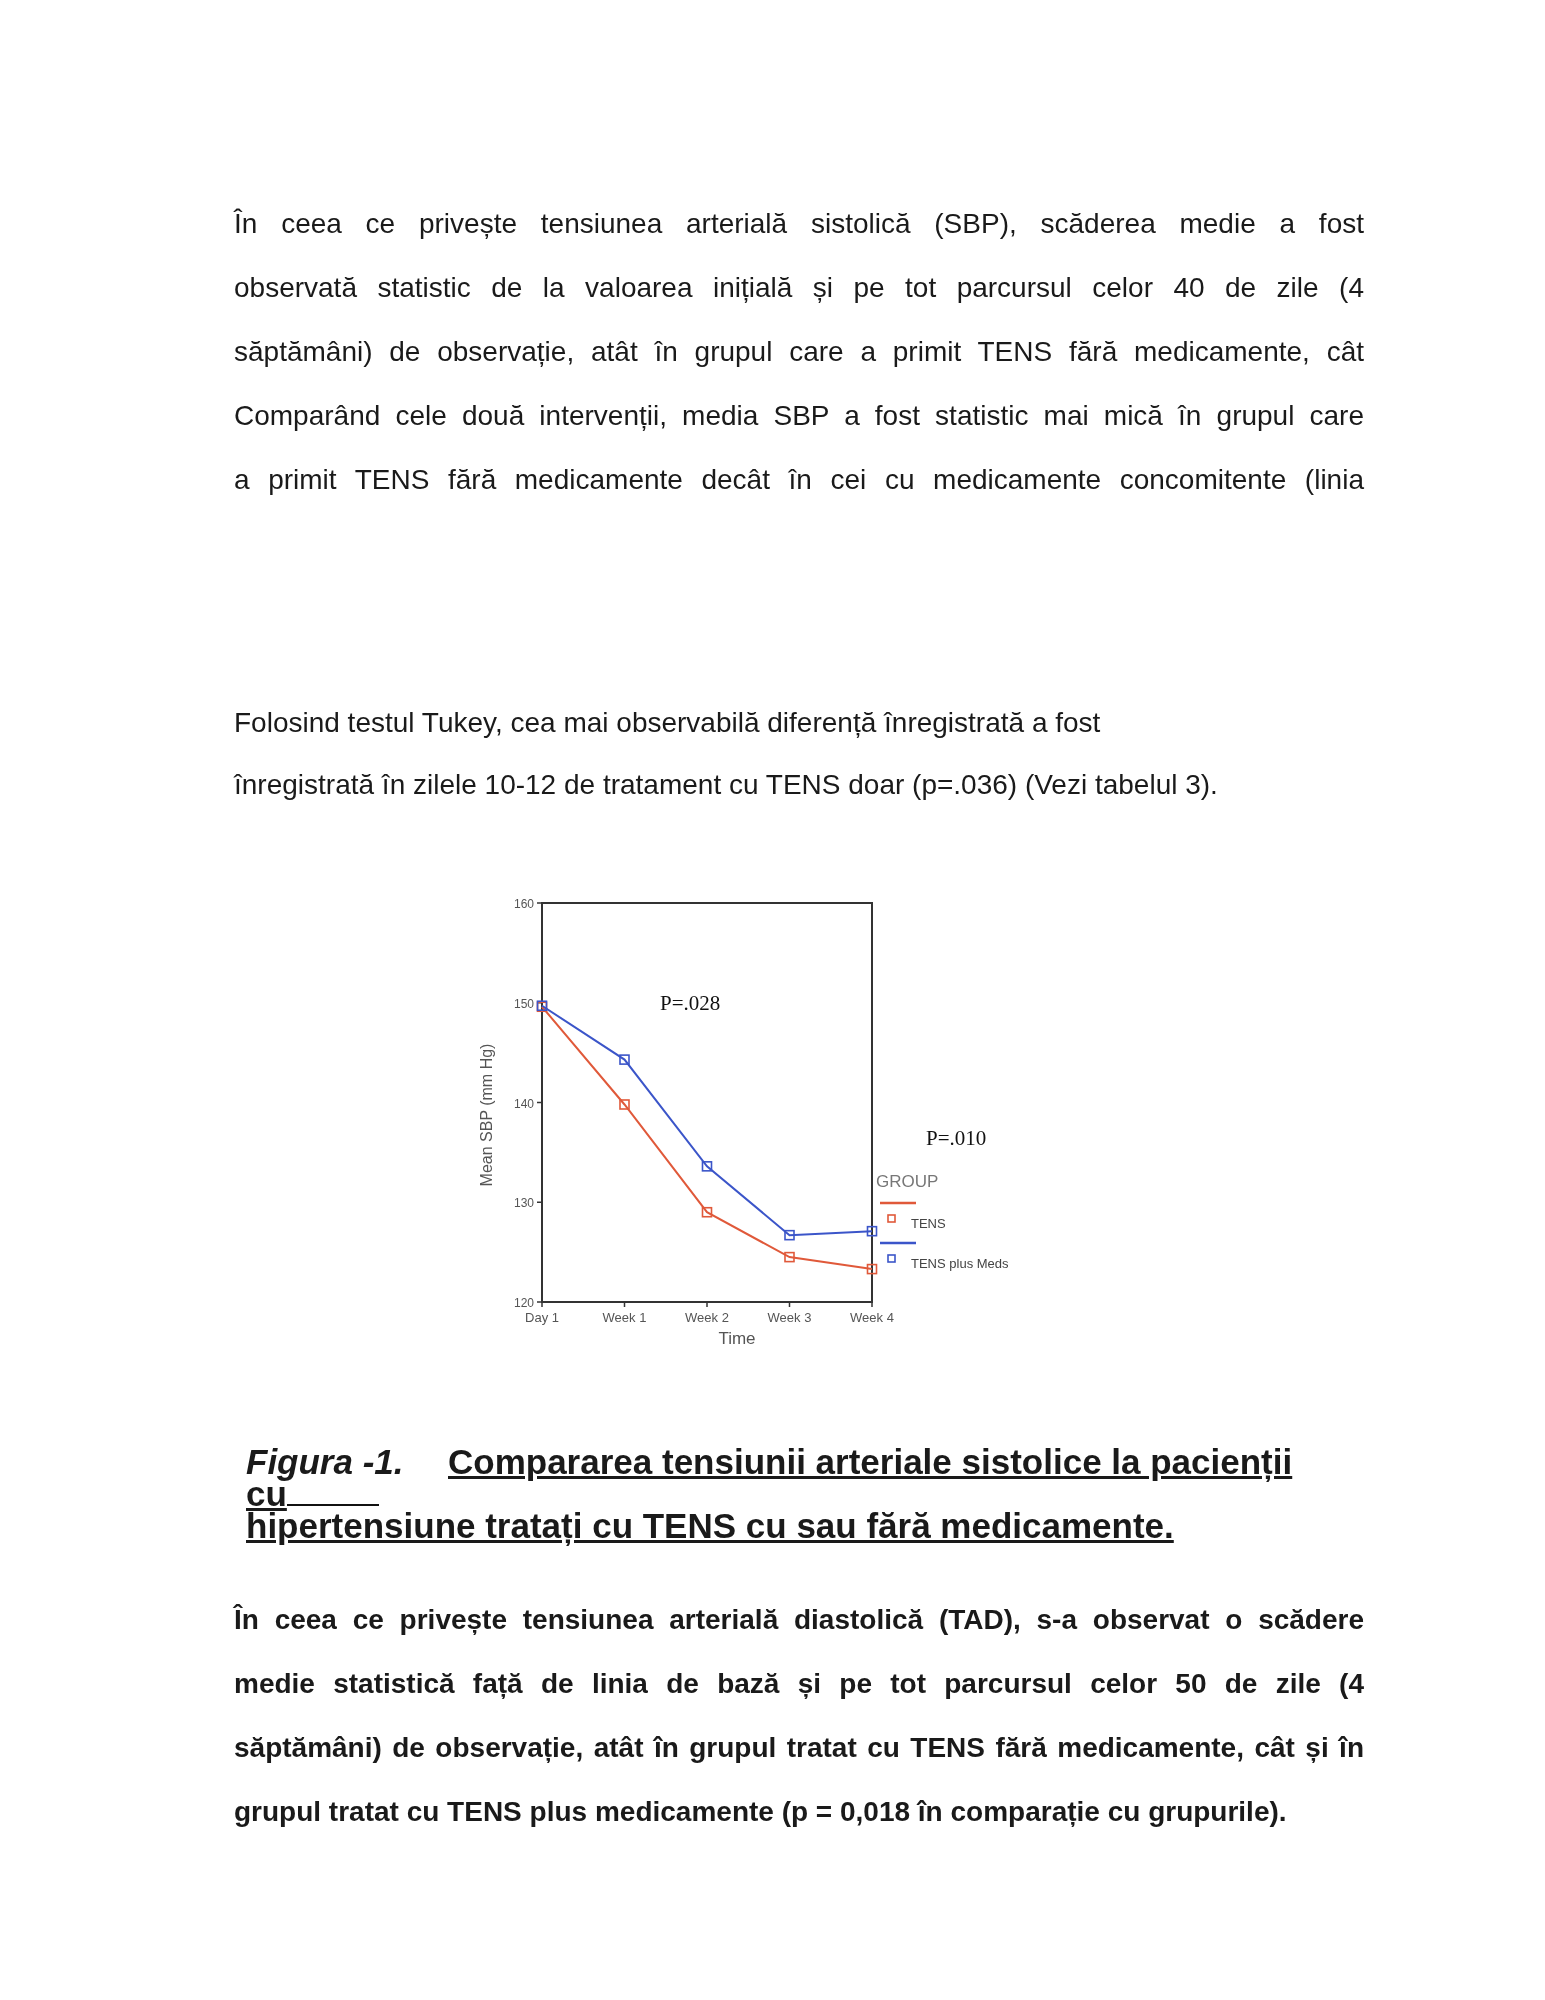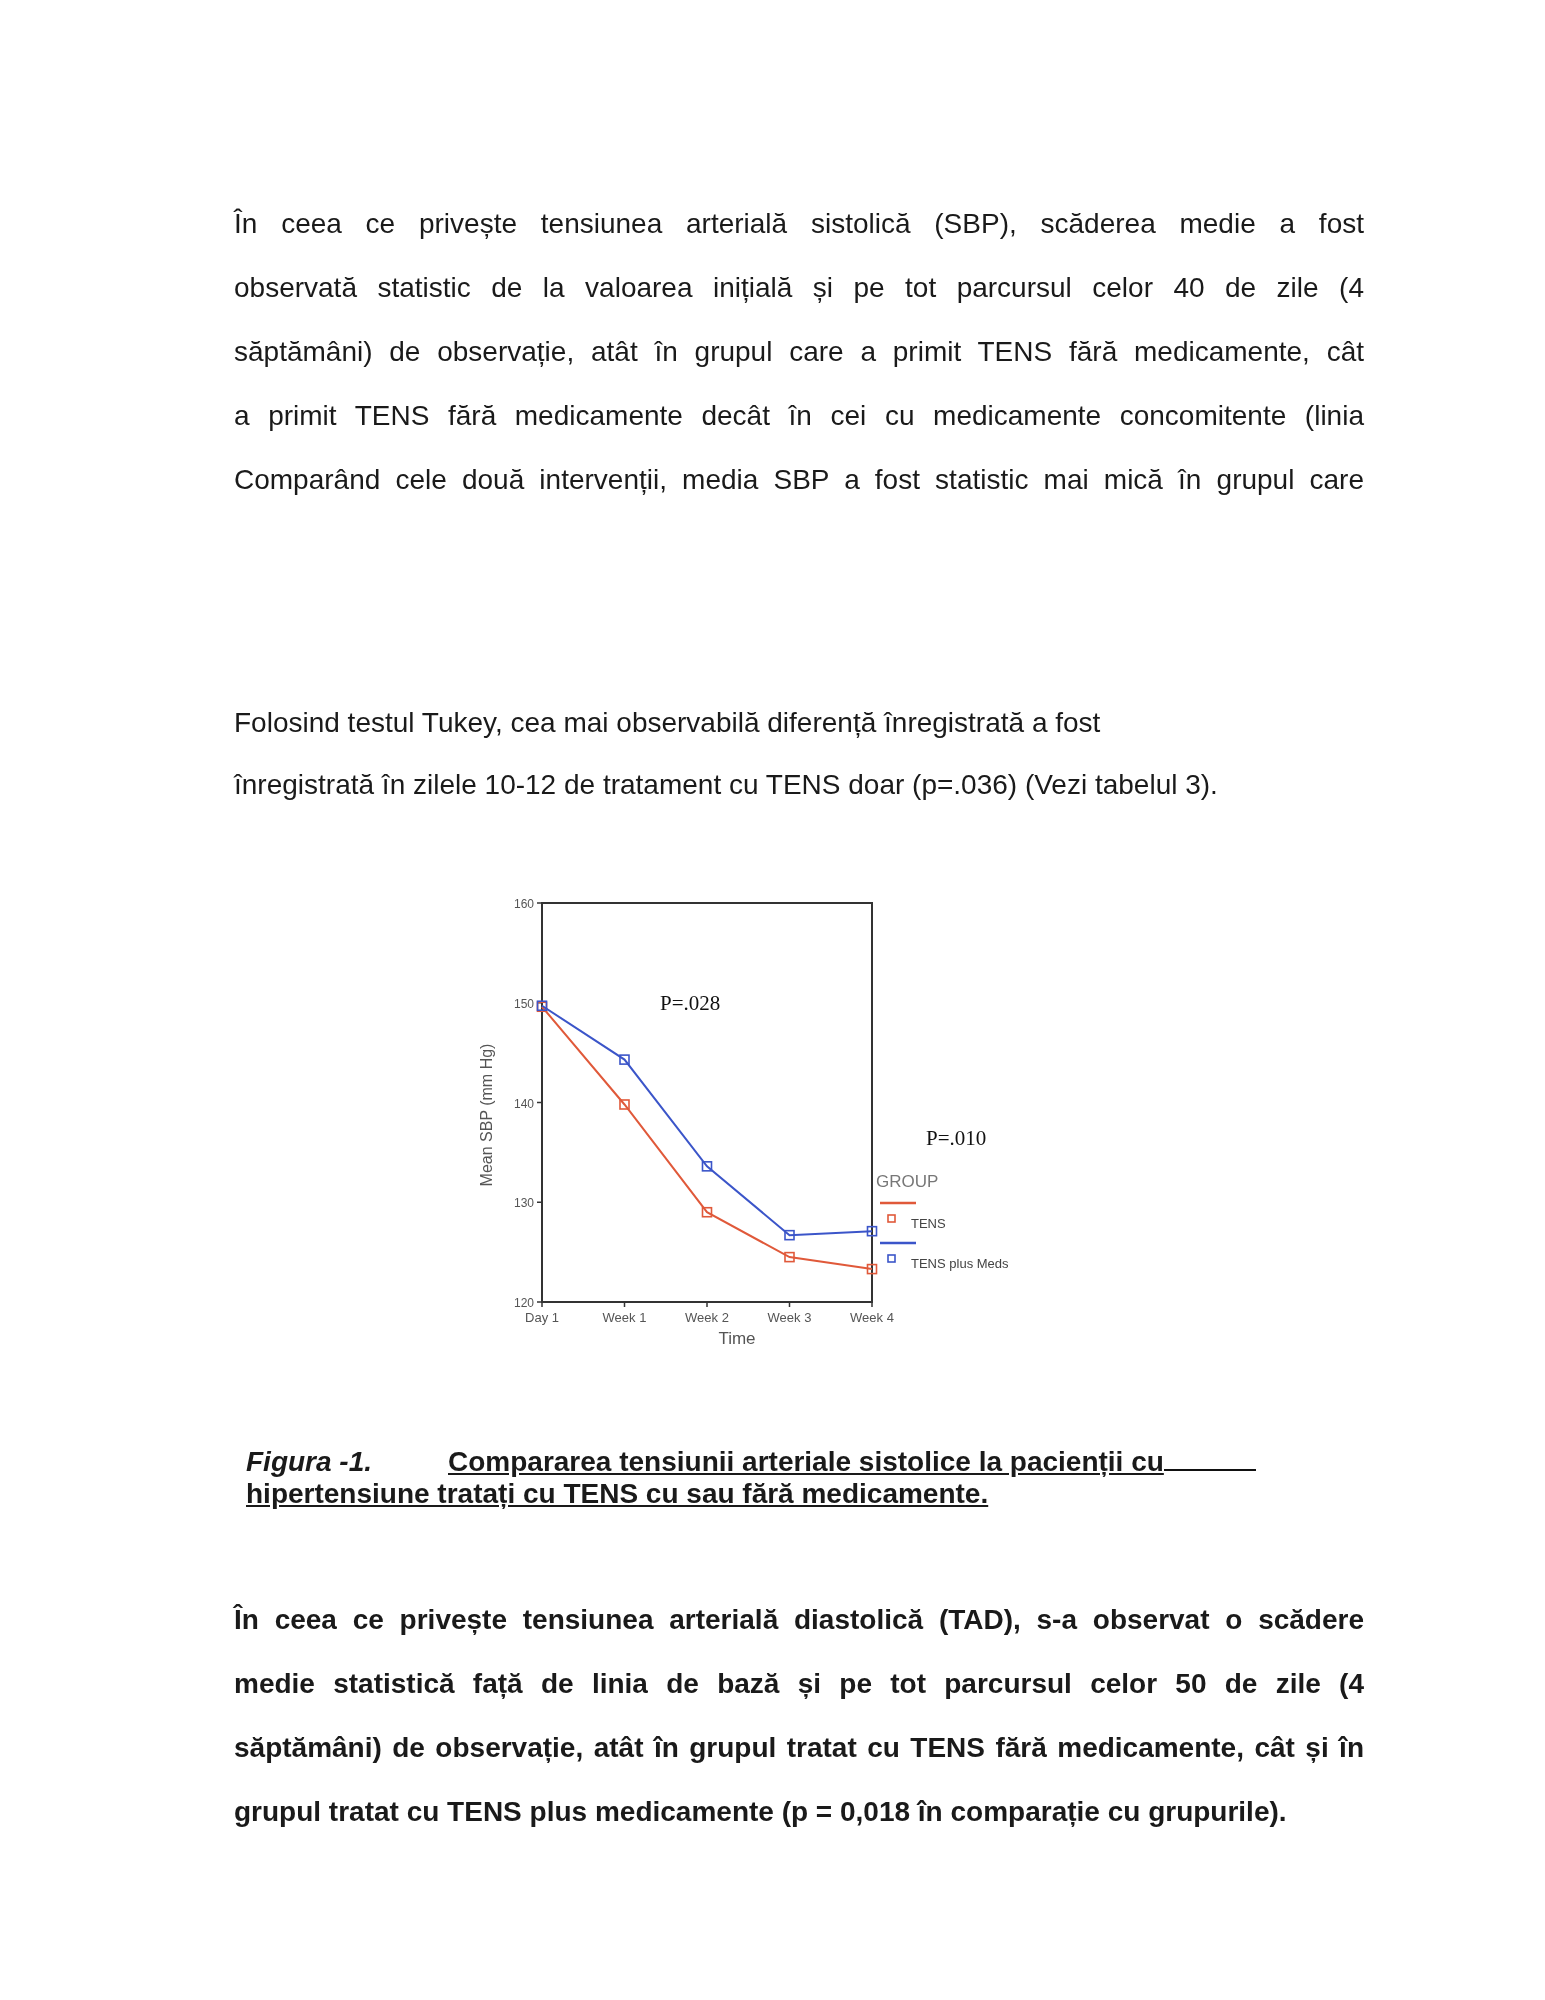--- a/index.html
+++ b/index.html
@@ -6,37 +6,37 @@
   body { width: 1545px; height: 2000px; position: relative; overflow: hidden;
          font-family: "Liberation Sans", sans-serif; color: #1a1a1a; }
   .para { position: absolute; left: 226px; width: 1130px; font-size: 28px; margin-left: 8px; }
   .para .line { display: block; height: 64px; line-height: 64px; white-space: nowrap; }
   .para .line.justify { text-align: justify; text-align-last: justify; }
   #p1 { top: 192px; }
   #p2 { top: 692px; }
   #p2 .line { height: 62px; line-height: 62px; }
   #p3 { top: 1588px; font-weight: bold; }
   .chart-wrap { position: absolute; left: 470px; top: 870px; width: 640px; height: 500px; }
-  .caption { position: absolute; left: 246px; top: 1446px; width: 1070px; font-size: 28px;
+  .caption { position: absolute; left: 246px; top: 1446px; width: 1070px; font-size: 35px;
              font-weight: bold; line-height: 32px; }
   .caption .fig { font-style: italic; display: inline-block; width: 202px; }
   .caption .u { text-decoration: underline; }
   .caption .fill { display: inline-block; width: 92px; border-bottom: 2px solid #111; height: 20px; vertical-align: baseline; }
   svg text { font-family: "Liberation Sans", sans-serif; }
   svg .ptext { font-family: "Liberation Serif", serif; }
 </style>
 </head>
 <body>
 
 <div id="p1" class="para">
   <span class="line justify">În ceea ce privește tensiunea arterială sistolică (SBP), scăderea medie a fost</span>
   <span class="line justify">observată statistic de la valoarea inițială și pe tot parcursul celor 40 de zile (4</span>
   <span class="line justify">săptămâni) de observație, atât în grupul care a primit TENS fără medicamente, cât</span>
+  <span class="line justify">Comparând cele două intervenții, media SBP a fost statistic mai mică în grupul care</span>
   <span class="line justify">a primit TENS fără medicamente decât în cei cu medicamente concomitente (linia</span>
-  <span class="line justify">Comparând cele două intervenții, media SBP a fost statistic mai mică în grupul care</span>
 </div>
 
 <div id="p2" class="para">
   <span class="line">Folosind testul Tukey, cea mai observabilă diferență înregistrată a fost</span>
   <span class="line">înregistrată în zilele 10-12 de tratament cu TENS doar (p=.036) (Vezi tabelul 3).</span>
 </div>
 
 <div class="chart-wrap">
   <svg id="chart" width="640" height="500">
     <g id="axes">

